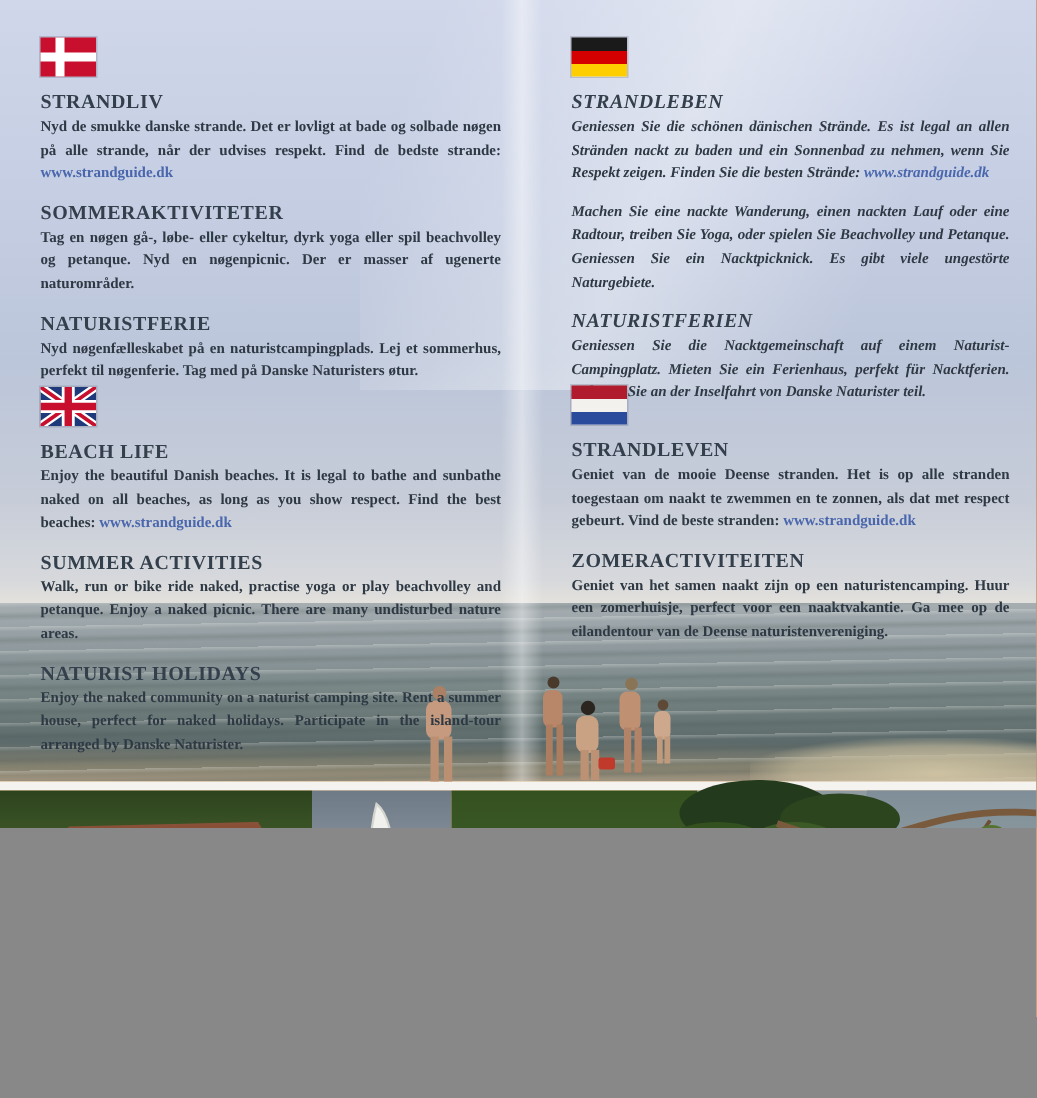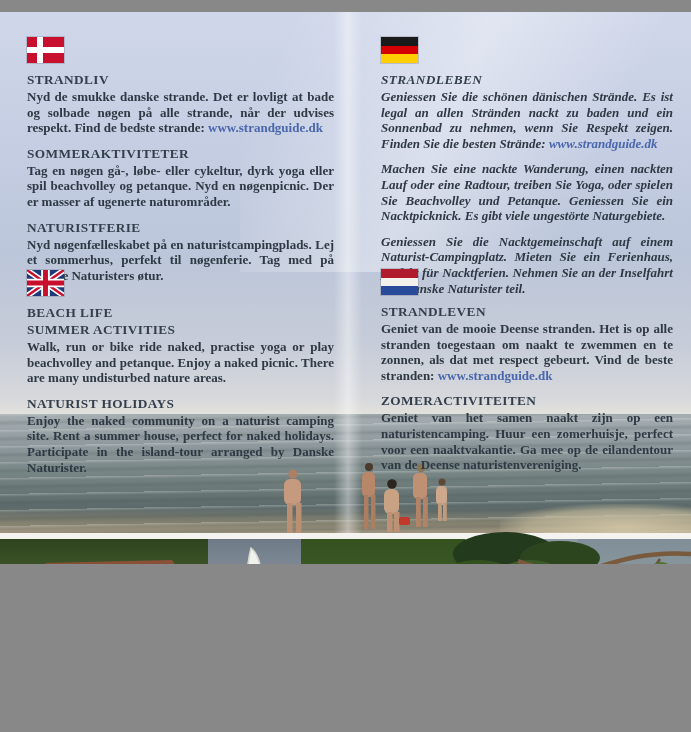--- a/index.html
+++ b/index.html
@@ -1,19 +1,19 @@
 <!DOCTYPE html>
 <html lang="en"><head>
 <meta charset="utf-8">
 <style>
   html,body{margin:0;padding:0;background:#888;}
   .page{
     position:relative;width:691px;height:552px;overflow:hidden;
     font-family:"Liberation Serif","DejaVu Serif",serif;
-    background:#fdba74;margin:12px auto;
+    background:#fdba74;margin:0 auto;
   }
   
   .sky{position:absolute;left:0;top:0;width:691px;height:402px;
     background:linear-gradient(180deg,#d0d7ea 0%,#c4cde2 35%,#bcc6da 60%,#c6ccd8 82%,#d6d8dc 96%,#e3e1dc 100%);}
   .cloud-streak{position:absolute;left:240px;top:0;width:451px;height:260px;
     background:linear-gradient(115deg,rgba(255,255,255,0) 10%,rgba(255,255,255,.38) 45%,rgba(255,255,255,0) 75%);}
   .sea{position:absolute;left:0;top:402px;width:691px;height:119px;
     background:linear-gradient(180deg,#a6aeb2 0%,#8d989c 28%,#72807f 55%,#5c6a6b 78%,#84816f 92%,#9f9480 100%);}
   .sea-waves{position:absolute;left:0;top:402px;width:691px;height:119px;opacity:.85;
     background:repeating-linear-gradient(179deg,
@@ -52,21 +52,21 @@
   .col-nl{left:381px;top:257px;width:292px;}
   .flag{width:37px;height:26px;margin:0 0 9px 0;position:relative;box-shadow:0 0 0 1px rgba(90,90,110,.25);}
   .flag-dk{background:#c8102e;}
   .flag-dk .v{position:absolute;left:10px;top:0;width:6px;height:26px;background:#fff;}
   .flag-dk .h{position:absolute;left:0;top:10px;width:37px;height:6px;background:#fff;}
   .flag-de{background:linear-gradient(180deg,#1a1a1a 0 33.4%,#d40000 33.4% 66.7%,#ffce00 66.7% 100%);}
   .flag-nl{background:linear-gradient(180deg,#b01c2e 0 33.4%,#f2f1ee 33.4% 66.7%,#2a4b9b 66.7% 100%);}
   .flag svg{display:block;width:37px;height:26px;}
   h3{margin:0 0 2px 0;font-size:13.3px;line-height:15px;font-weight:bold;
      letter-spacing:.4px;color:#343f4c;}
-  .col p{margin:0 0 10px 0;font-size:13px;line-height:15.6px;text-align:justify;
+  .col p{margin:0 0 10px 0;font-size:10px;line-height:15.6px;text-align:justify;
      color:#2e3944;font-weight:bold;}
   .col-en p,.col-nl p{font-weight:bold;}
   a.guide-link{color:#4a67ad;text-decoration:none;font-weight:bold;cursor:pointer;}
 </style>
 </head>
 <body>
 
 <div class="page">
 
   <div class="sky"></div>
@@ -236,34 +236,37 @@
     <h3>NATURISTFERIE</h3>
     <p>Nyd nøgenfælleskabet på en naturistcampingplads. Lej et sommerhus, perfekt til nøgenferie. Tag med på Danske Naturisters øtur.</p>
   </section>
 
   <section class="col col-de">
     <div class="flag flag-de"></div>
     <h3>STRANDLEBEN</h3>
     <p><span>Geniessen Sie die schönen dänischen Strände. Es ist legal an allen Stränden nackt zu baden und ein Sonnenbad zu nehmen, wenn Sie Respekt zeigen. Finden Sie die besten Strände:</span>
       <a class="guide-link">www.strandguide.dk</a></p>
     <p>Machen Sie eine nackte Wanderung, einen nackten Lauf oder eine Radtour, treiben Sie Yoga, oder spielen Sie Beachvolley und Petanque. Geniessen Sie ein Nacktpicknick. Es gibt viele ungestörte Naturgebiete.</p>
+    <h3>NATURISTFERIEN</h3>
     <p>Geniessen Sie die Nacktgemeinschaft auf einem Naturist-Campingplatz. Mieten Sie ein Ferienhaus, perfekt für Nacktferien. Nehmen Sie an der Inselfahrt von Danske Naturister teil.</p>
   </section>
 
   <section class="col col-en">
     <div class="flag">
       <svg viewBox="0 0 60 42" preserveAspectRatio="none">
         <rect width="60" height="42" fill="#1f3a7a"></rect>
         <path d="M0,0 L60,42 M60,0 L0,42" stroke="#ffffff" stroke-width="9"></path>
         <path d="M0,0 L60,42 M60,0 L0,42" stroke="#c8102e" stroke-width="4"></path>
         <path d="M30,0 V42 M0,21 H60" stroke="#ffffff" stroke-width="14"></path>
         <path d="M30,0 V42 M0,21 H60" stroke="#c8102e" stroke-width="8"></path>
       </svg>
     </div>
     <h3>BEACH LIFE</h3>
+    <p><span>Enjoy the beautiful Danish beaches. It is legal to bathe and sunbathe naked on all beaches, as long as you show respect. Find the best beaches:</span>
+      <a class="guide-link">www.strandguide.dk</a></p>
     <h3>SUMMER ACTIVITIES</h3>
     <p>Walk, run or bike ride naked, practise yoga or play beachvolley and petanque. Enjoy a naked picnic. There are many undisturbed nature areas.</p>
     <h3>NATURIST HOLIDAYS</h3>
     <p>Enjoy the naked community on a naturist camping site. Rent a summer house, perfect for naked holidays. Participate in the island-tour arranged by Danske Naturister.</p>
   </section>
 
   <section class="col col-nl">
     <div class="flag flag-nl"></div>
     <h3>STRANDLEVEN</h3>
     <p><span>Geniet van de mooie Deense stranden. Het is op alle stranden toegestaan om naakt te zwemmen en te zonnen, als dat met respect gebeurt. Vind de beste stranden:</span>

